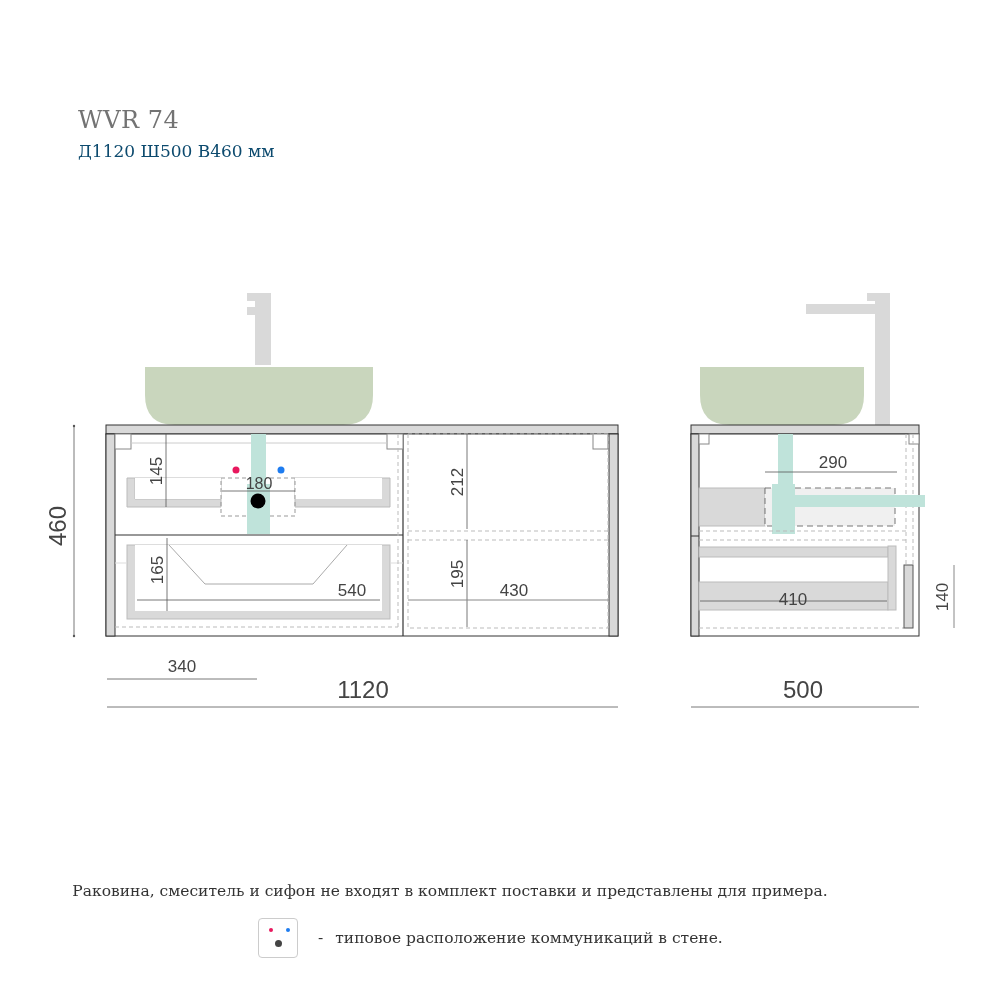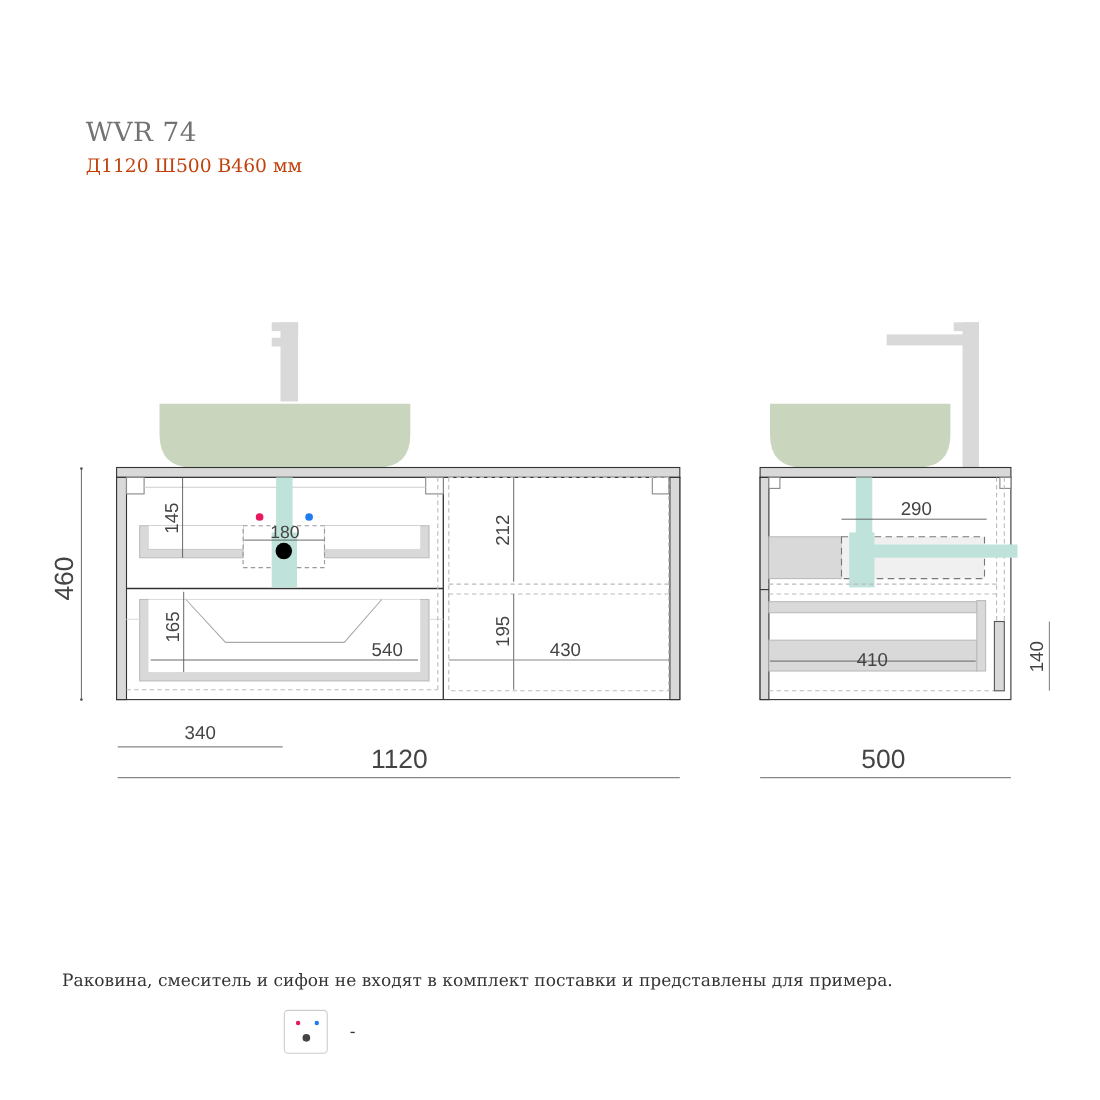--- a/index.html
+++ b/index.html
@@ -1,21 +1,21 @@
 <!DOCTYPE html>
 <html><head>
 <meta charset="utf-8">
 <style>
   html, body { margin:0; padding:0; background:#ffffff; }
   body { width:1000px; height:1000px; position:relative; overflow:hidden; font-family:"Liberation Sans", sans-serif; }
   .title { position:absolute; left:78px; top:106px; font-family:"DejaVu Serif", serif; font-size:24px; color:#737373; letter-spacing:0.5px; }
-  .subtitle { position:absolute; left:78px; top:141px; font-family:"DejaVu Serif", serif; font-size:17px; color:#c2410c; }
+  .subtitle { position:absolute; left:78px; top:141px; font-family:"DejaVu Serif", serif; font-size:17px; color:#0c4a6e; }
   svg.drawing { position:absolute; left:0; top:0; }
   .dim { font-family:"Liberation Sans", sans-serif; fill:#444; }
-  .note { position:absolute; left:0; width:868px; top:882px; text-align:center; font-family:"DejaVu Serif", serif; font-size:15.5px; color:#333; }
+  .note { position:absolute; left:0; width:868px; top:882px; text-align:center; font-family:"DejaVu Serif", serif; font-size:15.5px; color:#333;padding-left:16px; }
   .legend { position:absolute; left:258px; top:918px; display:flex; align-items:center; }
   .legend-box { width:38px; height:38px; border:1px solid #ccc; border-radius:4px; position:relative; background:#fff; }
   .dot { position:absolute; border-radius:50%; }
   .legend-text { margin-left:20px; font-family:"DejaVu Serif", serif; font-size:15.5px; color:#333; }
 </style>
 </head>
 <body>
 
 <div class="title">WVR 74</div>
 <div class="subtitle">Д1120 Ш500 В460 мм</div>
@@ -154,13 +154,14 @@
 
 <div class="note">Раковина, смеситель и сифон не входят в комплект поставки и представлены для примера.</div>
 
 <div class="legend">
   <div class="legend-box">
     <span class="dot" style="left:10px;top:9px;width:4px;height:4px;background:#e8185e;"></span>
     <span class="dot" style="left:27px;top:9px;width:4px;height:4px;background:#1e7cf0;"></span>
     <span class="dot" style="left:16px;top:21px;width:7px;height:7px;background:#444;"></span>
   </div>
   <span class="legend-text">-</span>
+  <span class="legend-text" style="margin-left:12px">типовое расположение коммуникаций в стене.</span>
 </div>
 
 </body></html>

